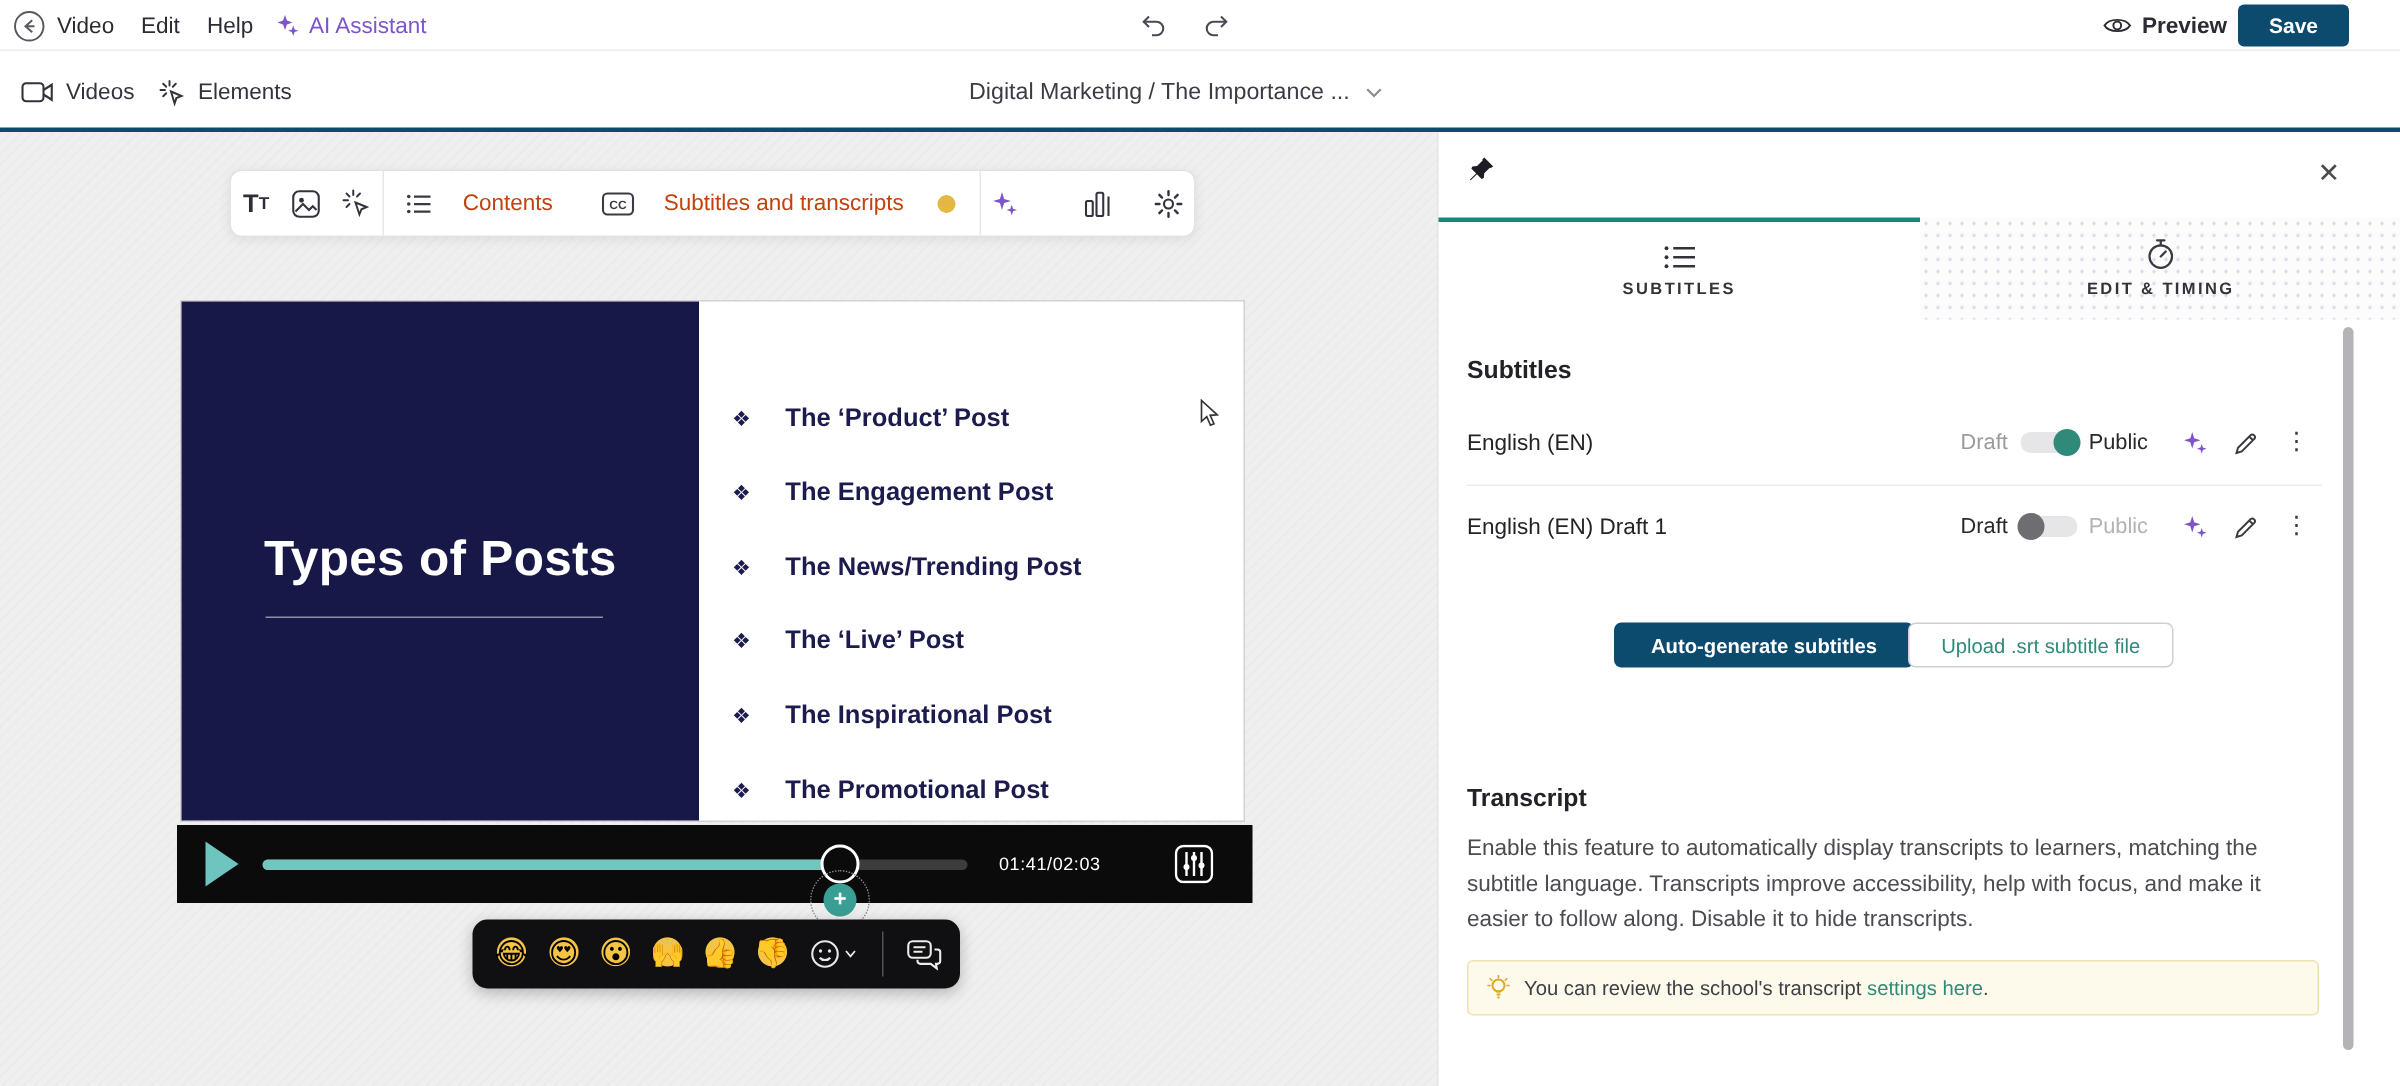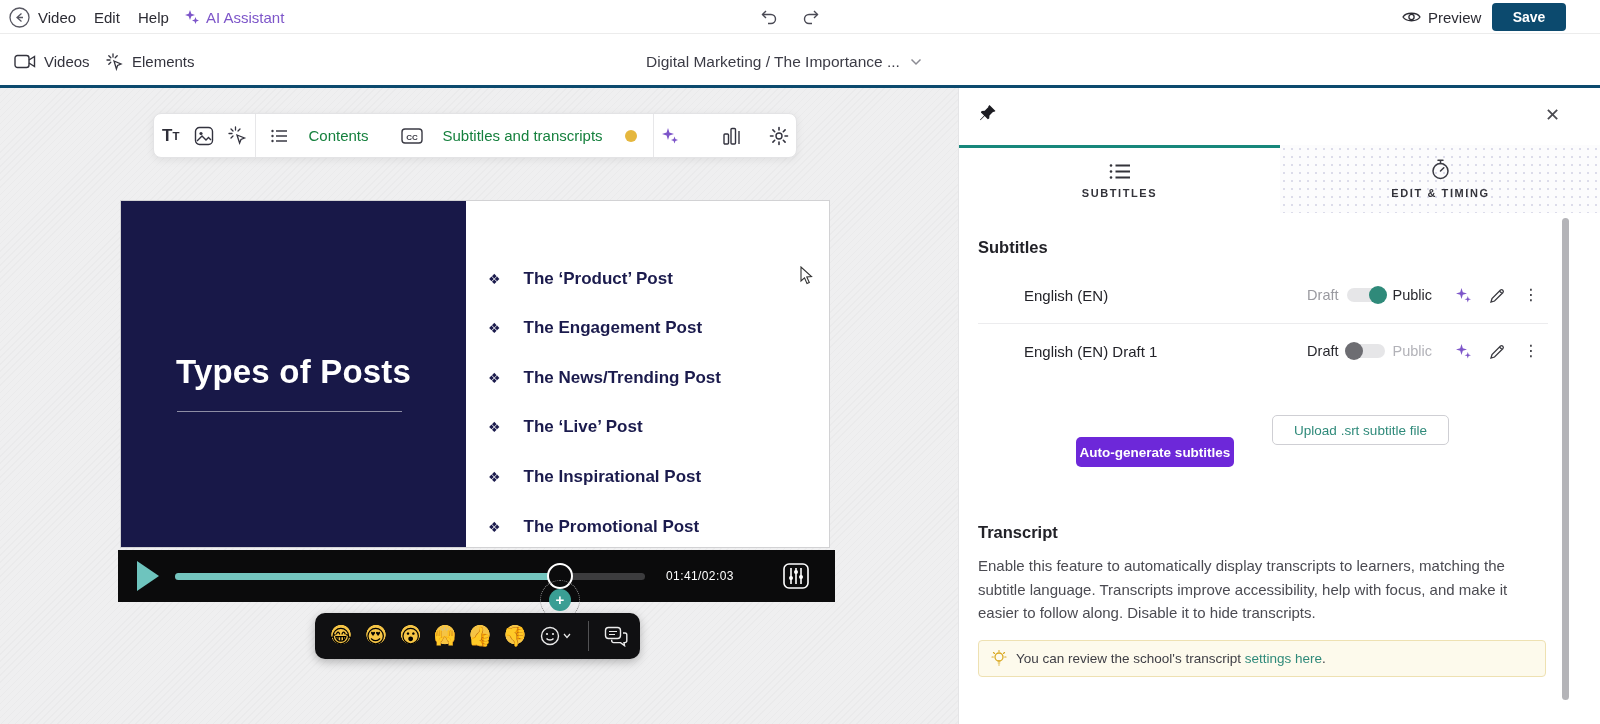--- a/index.html
+++ b/index.html
@@ -7,39 +7,39 @@
   body { font-family:"Liberation Sans","DejaVu Sans",sans-serif; background:#fff; position:relative; }
   #app { position:absolute; inset:0; width:1600px; height:724px; }
 
   
   .topbar { position:absolute; left:0; top:0; width:1600px; height:34px; background:#fff; border-bottom:1px solid #ececec; }
   .topbar-item { position:absolute; top:0; height:34px; display:flex; align-items:center; font-size:15px; color:#2b2b33; cursor:default; }
   .back-btn { left:8px; width:22px; justify-content:center; }
   .menu-video { left:38px; } .menu-edit { left:94px; } .menu-help { left:138px; }
   .ai-assist { left:184px; color:#7d55c9; gap:6px; }
   .undo-redo { position:absolute; top:0; height:34px; display:flex; align-items:center; gap:22px; left:760px; color:#4a4a55; font-size:17px; }
-  .preview { left:1402px; gap:7px; }
+  .preview { left:1402px; gap:7px;font-weight:bold; }
   .save-btn { position:absolute; left:1492px; top:3px; width:74px; height:28px; background:#0c4a6e; color:#fff; border:none; border-radius:4px; font-size:14px; font-weight:bold; font-family:inherit; cursor:pointer; }
 
   
   .toolbar2 { position:absolute; left:0; top:35px; width:1600px; height:53px; background:#fff; border-bottom:3px solid #0c4a6e; }
   .tb2-item { position:absolute; top:0; height:53px; display:flex; align-items:center; gap:8px; font-size:15px; color:#33333d; }
   .tb2-videos { left:14px; } .tb2-elements { left:106px; }
   .breadcrumb { position:absolute; top:0; height:53px; left:646px; display:flex; align-items:center; gap:10px; font-size:15.5px; color:#3c3c46; }
 
   
   .canvas { position:absolute; left:0; top:88px; width:958px; height:636px;
             background:#efeff0;
             background-image:repeating-linear-gradient(135deg, rgba(0,0,0,0.018) 0 1px, transparent 1px 5px); }
 
   
   .float-toolbar { position:absolute; left:153px; top:25px; width:644px; height:45px; background:#fff; border:1px solid #e3e3e5; border-radius:8px; box-shadow:0 2px 8px rgba(0,0,0,.07); display:flex; align-items:center; }
   .ft-icon { display:flex; align-items:center; justify-content:center; width:44px; height:43px; color:#33333f; cursor:pointer; }
   .ft-div { width:1px; height:43px; background:#e7e7e9; }
-  .ft-text { display:flex; align-items:center; gap:20px; font-size:15px; color:#15803d; padding:0 16px; cursor:pointer; white-space:nowrap; }
+  .ft-text { display:flex; align-items:center; gap:20px; font-size:15px; color:#c2410c; padding:0 16px; cursor:pointer; white-space:nowrap; }
   .yellow-dot { width:12px; height:12px; border-radius:50%; background:#e5b73e; margin-left:2px; }
   .tt-icon { font-weight:bold; color:#2e2e38; }
   .tt-icon .big { font-size:17px; } .tt-icon .small { font-size:11.5px; }
 
   
   .slide { position:absolute; left:120px; top:112px; width:710px; height:348px; background:#fff; border:1px solid #d2d2d4; }
   .slide-left { position:absolute; left:0; top:0; width:345px; height:346px; background:#181848; }
   .slide-title { position:absolute; left:55px; top:152px; color:#fff; font-size:33px; font-weight:bold; letter-spacing:.2px; }
   .slide-underline { position:absolute; left:56px; top:210px; width:225px; height:1px; background:#8d8da4; }
   .slide-list { position:absolute; left:345px; top:0; width:363px; height:346px; }
@@ -77,32 +77,32 @@
   .close-btn { position:absolute; left:586px; top:18px; font-size:18px; color:#4a4a50; cursor:pointer; line-height:1; }
 
   .tabs { position:absolute; left:0; top:57px; width:642px; height:68px; display:flex; }
   .tab { flex:1; display:flex; flex-direction:column; align-items:center; justify-content:center; gap:7px; cursor:pointer; }
   .tab-label { font-size:11px; font-weight:bold; letter-spacing:1.6px; color:#33333a; }
   .tab-active { border-top:3px solid #17877b; }
   .tab-inactive { background-color:#fcfcfd; background-image:radial-gradient(#dcdcea 1px, transparent 1.2px); background-size:8px 8px; }
 
   .section-heading { position:absolute; left:19px; font-size:16.5px; font-weight:bold; color:#222228; }
   .sub-row { position:absolute; left:19px; width:570px; height:56px; display:flex; align-items:center; }
-  .sub-name { font-size:15px; color:#232329; flex:0 0 auto;margin-left:46px; }
+  .sub-name { font-size:15px; color:#232329; flex:0 0 auto; }
   .row-right { position:absolute; right:0; display:flex; align-items:center; gap:0; }
   .tg-label { font-size:14.5px; }
   .toggle { position:relative; width:38px; height:14px; border-radius:7px; background:#e6e6e8; margin:0 8px; cursor:pointer; }
   .knob { position:absolute; top:-2px; width:18px; height:18px; border-radius:50%; }
   .knob-public { right:-2px; background:#2f8a7a; }
   .knob-draft { left:-2px; background:#6d6d72; }
   .row-icon { width:34px; display:flex; justify-content:center; cursor:pointer; }
   .dots { font-size:16px; color:#3a3a40; letter-spacing:0; line-height:1; }
   .row-div { position:absolute; left:19px; width:570px; height:1px; background:#ececee; }
 
-  .gen-btn { position:absolute; left:117px; top:327px; width:158px; height:30px; background:#6d28d9; color:#fff; border:none; border-radius:5px; font-size:13.5px; font-weight:bold; font-family:inherit; cursor:pointer;margin-top:22px; }
+  .gen-btn { position:absolute; left:117px; top:327px; width:200px; height:30px; background:#0c4a6e; color:#fff; border:none; border-radius:5px; font-size:13.5px; font-weight:bold; font-family:inherit; cursor:pointer; }
   .upload-btn { position:absolute; left:313px; top:327px; width:177px; height:30px; background:#fff; color:#2f8a7a; border:1px solid #cfcfd4; border-radius:5px; font-size:13.5px; font-family:inherit; cursor:pointer; }
 
   .transcript-body { position:absolute; left:19px; top:466px; width:572px; font-size:15px; color:#4b4b52; line-height:23.5px; }
   .info-box { position:absolute; left:19px; top:552px; width:568px; height:37px; background:#fdfaec; border:1px solid #eee1b2; border-radius:4px; display:flex; align-items:center; padding:0 12px; gap:9px; font-size:13.5px; color:#3e3e45; }
   .info-link { color:#2f8a7a; cursor:pointer; }
 
   .scrollbar { position:absolute; left:1562px; top:218px; width:7px; height:482px; background:#b4b4b8; border-radius:4px; cursor:grab; }
 
   svg { display:block; }
 </style>

